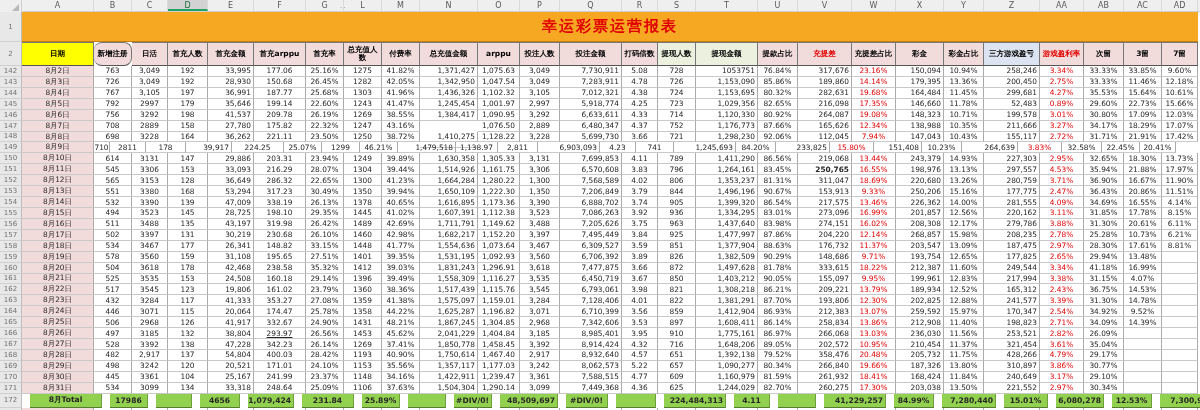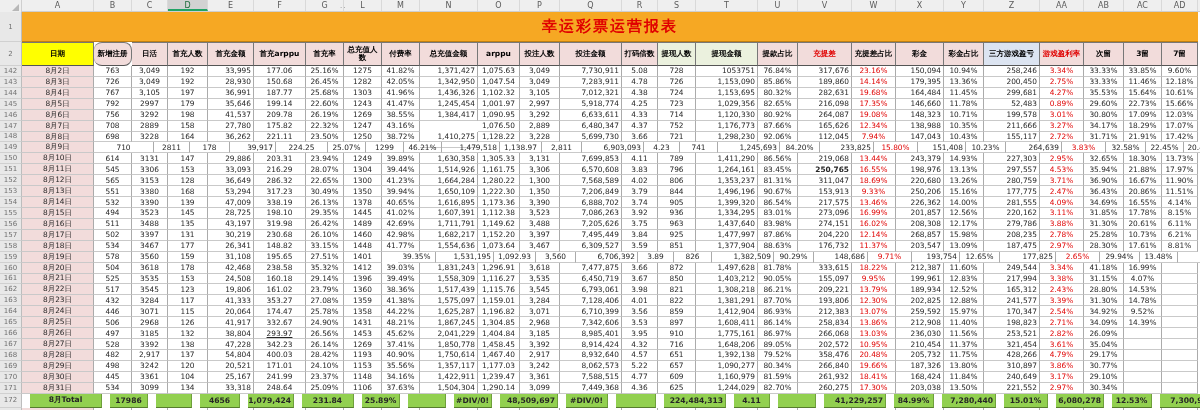--- a/index.html
+++ b/index.html
@@ -326,21 +326,21 @@
         <div class="cell" style="width: 40px;">10.43%</div>
         <div class="cell right" style="width: 56px;">155,117</div>
         <div class="cell redtxt" style="width: 44px;">2.72%</div>
         <div class="cell" style="width: 40px;">31.71%</div>
         <div class="cell" style="width: 38px;">21.91%</div>
         <div class="cell" style="width: 36px;">17.42%</div>
       </div>
       <div class="grid-row data-row">
         <div class="gut">149</div>
         <div class="cell rose" style="width: 72px;">8月9日</div>
-        <div class="cell" style="width: 60px;">710</div>
+        <div class="cell" style="width: 16px;">710</div>
         <div class="cell" style="width: 36px;">2811</div>
         <div class="cell" style="width: 40px;">178</div>
         <div class="cell right" style="width: 46px;">39,917</div>
         <div class="cell" style="width: 52px;">224.25</div>
         <div class="cell" style="width: 38px;">25.07%</div>
         <div class="cell" style="width: 38px;">1299</div>
         <div class="cell" style="width: 38px;">46.21%</div>
         <div class="cell right" style="width: 58px;">1,479,518</div>
         <div class="cell" style="width: 42px;">1,138.97</div>
         <div class="cell" style="width: 40px;">2,811</div>
@@ -623,21 +623,21 @@
       <div class="grid-row data-row">
         <div class="gut">159</div>
         <div class="cell rose" style="width: 72px;">8月19日</div>
         <div class="cell" style="width: 38px;">578</div>
         <div class="cell" style="width: 36px;">3560</div>
         <div class="cell" style="width: 40px;">159</div>
         <div class="cell right" style="width: 46px;">31,108</div>
         <div class="cell" style="width: 52px;">195.65</div>
         <div class="cell" style="width: 38px;">27.51%</div>
         <div class="cell" style="width: 38px;">1401</div>
-        <div class="cell" style="width: 38px; margin-left: 16px;">39.35%</div>
+        <div class="cell" style="width: 38px;">39.35%</div>
         <div class="cell right" style="width: 58px;">1,531,195</div>
         <div class="cell" style="width: 42px;">1,092.93</div>
         <div class="cell" style="width: 40px;">3,560</div>
         <div class="cell right" style="width: 62px;">6,706,392</div>
         <div class="cell" style="width: 36px;">3.89</div>
         <div class="cell" style="width: 38px;">826</div>
         <div class="cell right" style="width: 62px;">1,382,509</div>
         <div class="cell" style="width: 40px;">90.29%</div>
         <div class="cell right" style="width: 54px;">148,686</div>
         <div class="cell redtxt" style="width: 44px;">9.71%</div>
@@ -725,21 +725,21 @@
         <div class="cell" style="width: 36px;">3.98</div>
         <div class="cell" style="width: 38px;">821</div>
         <div class="cell right" style="width: 62px;">1,308,218</div>
         <div class="cell" style="width: 40px;">86.21%</div>
         <div class="cell right" style="width: 54px;">209,221</div>
         <div class="cell redtxt" style="width: 44px;">13.79%</div>
         <div class="cell right" style="width: 48px;">189,934</div>
         <div class="cell" style="width: 40px;">12.52%</div>
         <div class="cell right" style="width: 56px;">165,312</div>
         <div class="cell redtxt" style="width: 44px;">2.43%</div>
-        <div class="cell" style="width: 40px;">28.80%</div>
+        <div class="cell" style="width: 40px;">36.75%</div>
         <div class="cell" style="width: 38px;">14.53%</div>
         <div class="cell" style="width: 36px;"></div>
       </div>
       <div class="grid-row data-row">
         <div class="gut">163</div>
         <div class="cell rose" style="width: 72px;">8月23日</div>
         <div class="cell" style="width: 38px;">432</div>
         <div class="cell" style="width: 36px;">3284</div>
         <div class="cell" style="width: 40px;">117</div>
         <div class="cell right" style="width: 46px;">41,333</div>

